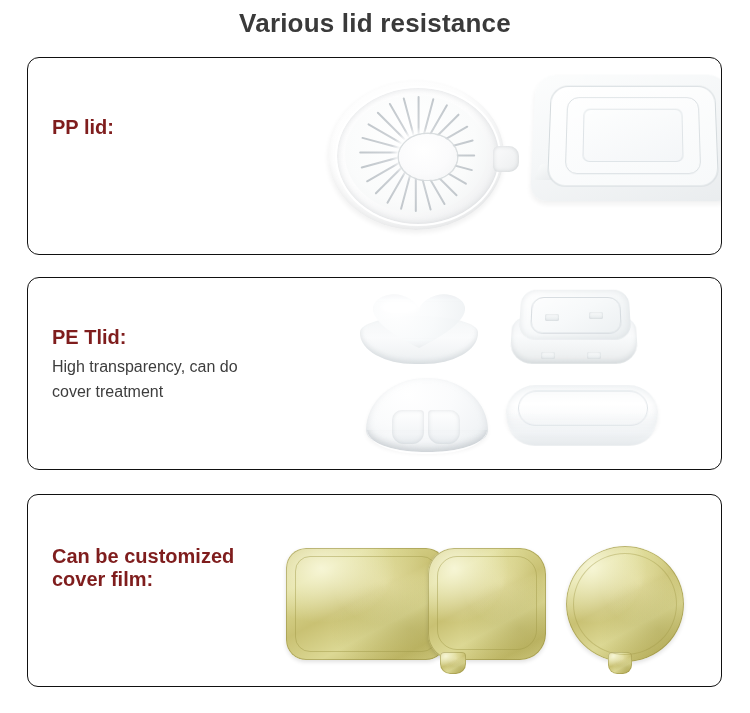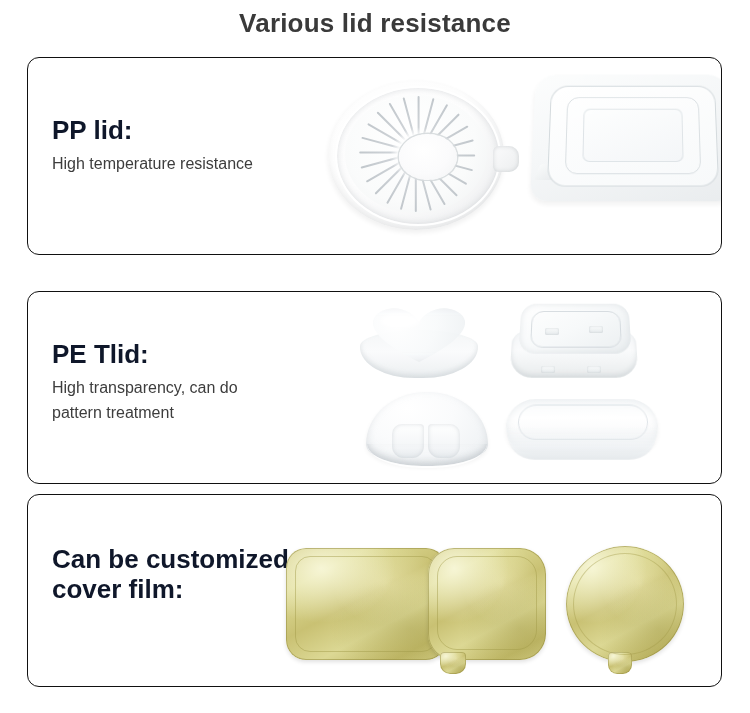--- a/index.html
+++ b/index.html
@@ -33,32 +33,32 @@
     position: absolute;
     left: 27px;
     width: 695px;
     border: 1.6px solid #111111;
     border-radius: 12px;
     background: #ffffff;
     box-sizing: border-box;
     overflow: hidden;
   }
   #panel-pp  { top: 57px;  height: 198px; }
-  #panel-pe  { top: 277px; height: 193px; margin-top: 14px; }
-  #panel-film{ top: 494px; height: 193px; }
+  #panel-pe  { top: 277px; height: 193px; }
+  #panel-film{ top: 494px; height: 193px; border-radius: 11px; }
 
   .panel-text {
     position: absolute;
     left: 24px;
     color: #333333;
   }
   .panel-heading {
-    font-size: 26px;
+    font-size: 20px;
     font-weight: bold;
-    color: #0f172a;
+    color: #7f1d1d;
     line-height: 1.15;
     margin: 0 0 6px 0;
     white-space: pre-line;
   }
   .panel-sub {
     font-size: 16px;
     font-weight: normal;
     color: #3d3d3d;
     line-height: 1.55;
     margin: 0;
@@ -390,21 +390,20 @@
 </style>
 </head>
 <body>
 
 <div class="page-title">Various lid resistance</div>
 
 <div class="panel" id="panel-pp">
 
   <div class="panel-text" id="pp-text">
     <div class="panel-heading">PP lid:</div>
-    <div class="panel-sub">High temperature resistance</div>
   </div>
 
   <div class="art" id="pp-round">
     <div class="disc-outer"></div>
     <div class="disc-rim"></div>
     <div class="disc-inner" id="pp-ribs">
         <div class="rib" style="transform: rotate(0deg) translate(-50%, 18px) scaleY(1);"></div>
         <div class="rib" style="transform: rotate(15deg) translate(-50%, 18px) scaleY(1);"></div>
         <div class="rib" style="transform: rotate(30deg) translate(-50%, 18px) scaleY(1);"></div>
         <div class="rib" style="transform: rotate(45deg) translate(-50%, 18px) scaleY(1);"></div>
@@ -441,21 +440,21 @@
     <div class="r-ring3"></div>
   </div>
 
 </div>
 
 <div class="panel" id="panel-pe">
 
   <div class="panel-text" id="pe-text">
     <div class="panel-heading">PE Tlid:</div>
     <div class="panel-sub">High transparency, can do
-pattern treatment</div>
+cover treatment</div>
   </div>
 
   <div class="art" id="pe-heart">
     <div class="h-base"></div>
     <div class="h-dome"></div>
     <div class="h-sheen"></div>
   </div>
 
   <div class="art" id="pe-square">
     <div class="s-base"></div>

